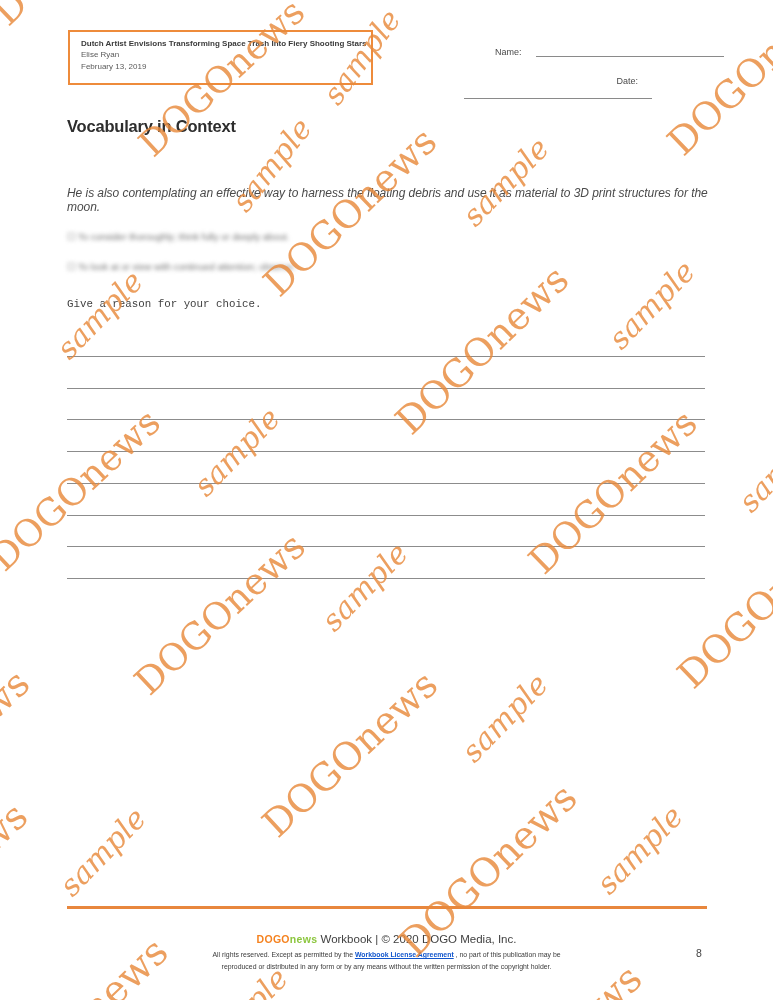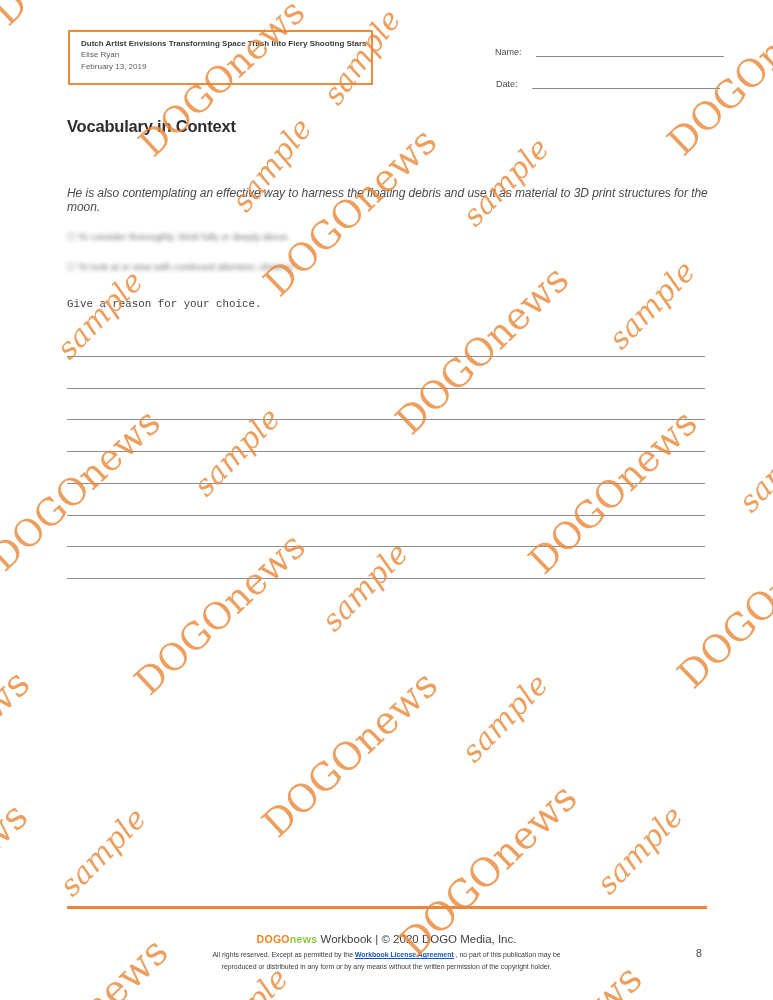--- a/index.html
+++ b/index.html
@@ -17,21 +17,21 @@
   
   .header-box{
     position:absolute;left:68px;top:30px;width:290px;height:44px;
     border:2px solid #ee8b3b;padding:7px 0 0 11px;z-index:2;background:transparent;
   }
   .hb-title{font-size:8px;font-weight:bold;color:#3b3b3b;line-height:1.25;}
   .hb-author,.hb-date{font-size:8px;color:#5a5a5a;line-height:1.45;margin-top:0;}
   
   .nd-row{position:absolute;z-index:2;display:flex;align-items:flex-end;}
   .nd-name{left:486px;top:44px;}
-  .nd-date{left:487px;top:76px;}
+  .nd-date{left:464px;top:76px;flex-direction:column;}
   .nd-label{font-size:9px;color:#4a4a4a;margin-right:14px;padding-left:9px;}
   .nd-line{display:inline-block;width:188px;border-bottom:1px solid #8a8a8a;height:12px;}
   
   .heading{
     position:absolute;left:67px;top:117px;z-index:2;margin:0;
     font-size:16.5px;font-weight:bold;color:#2d2d2d;letter-spacing:-.2px;
   }
   .excerpt{
     position:absolute;left:67px;top:186px;width:650px;z-index:2;margin:0;
     font-size:12px;font-style:italic;color:#4a4a4a;letter-spacing:-.05px;

